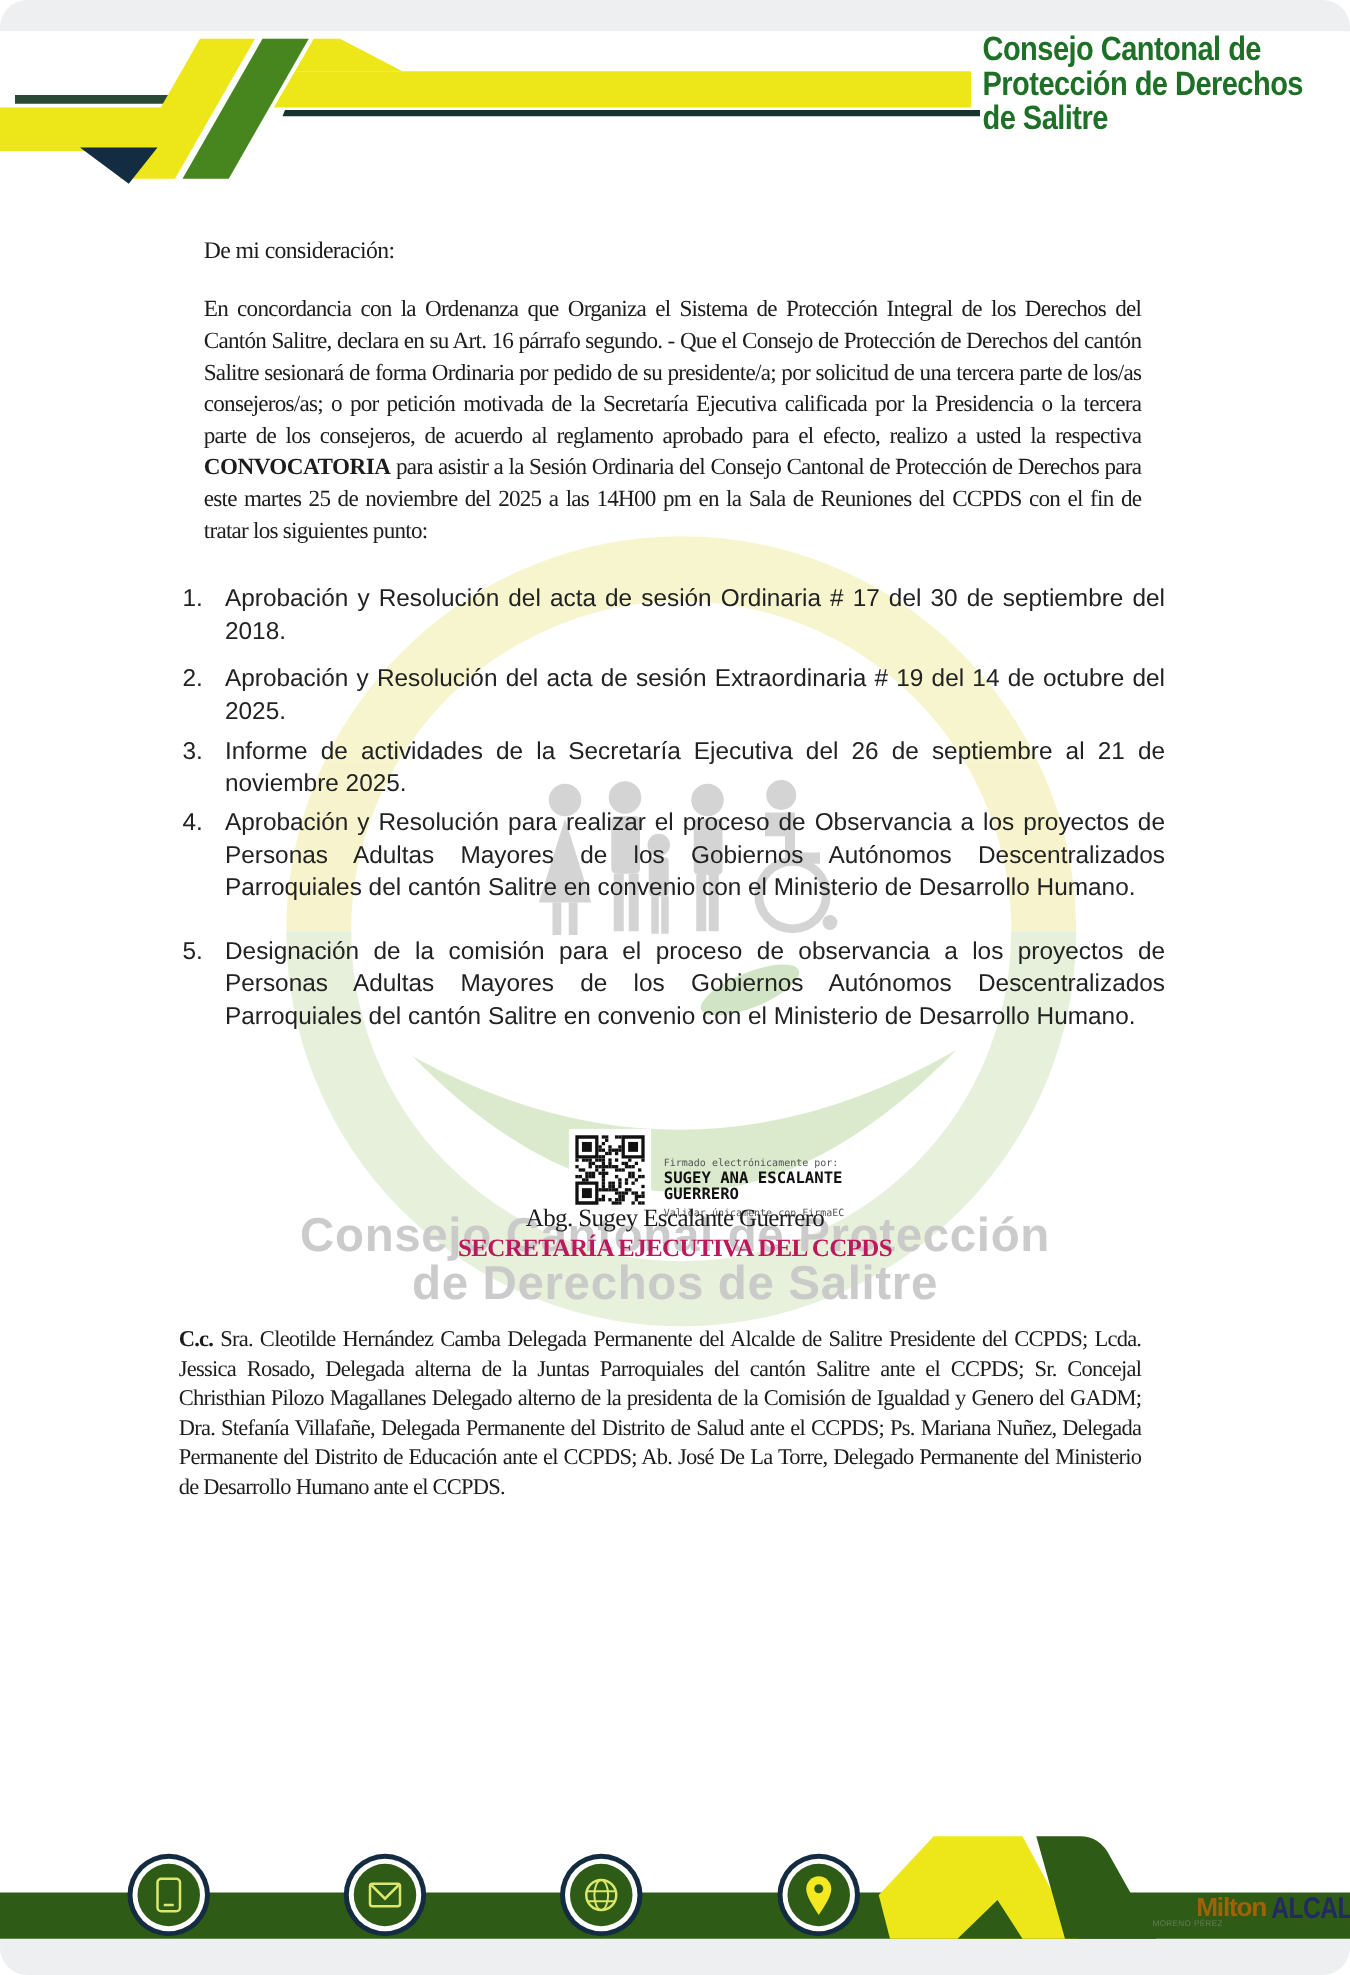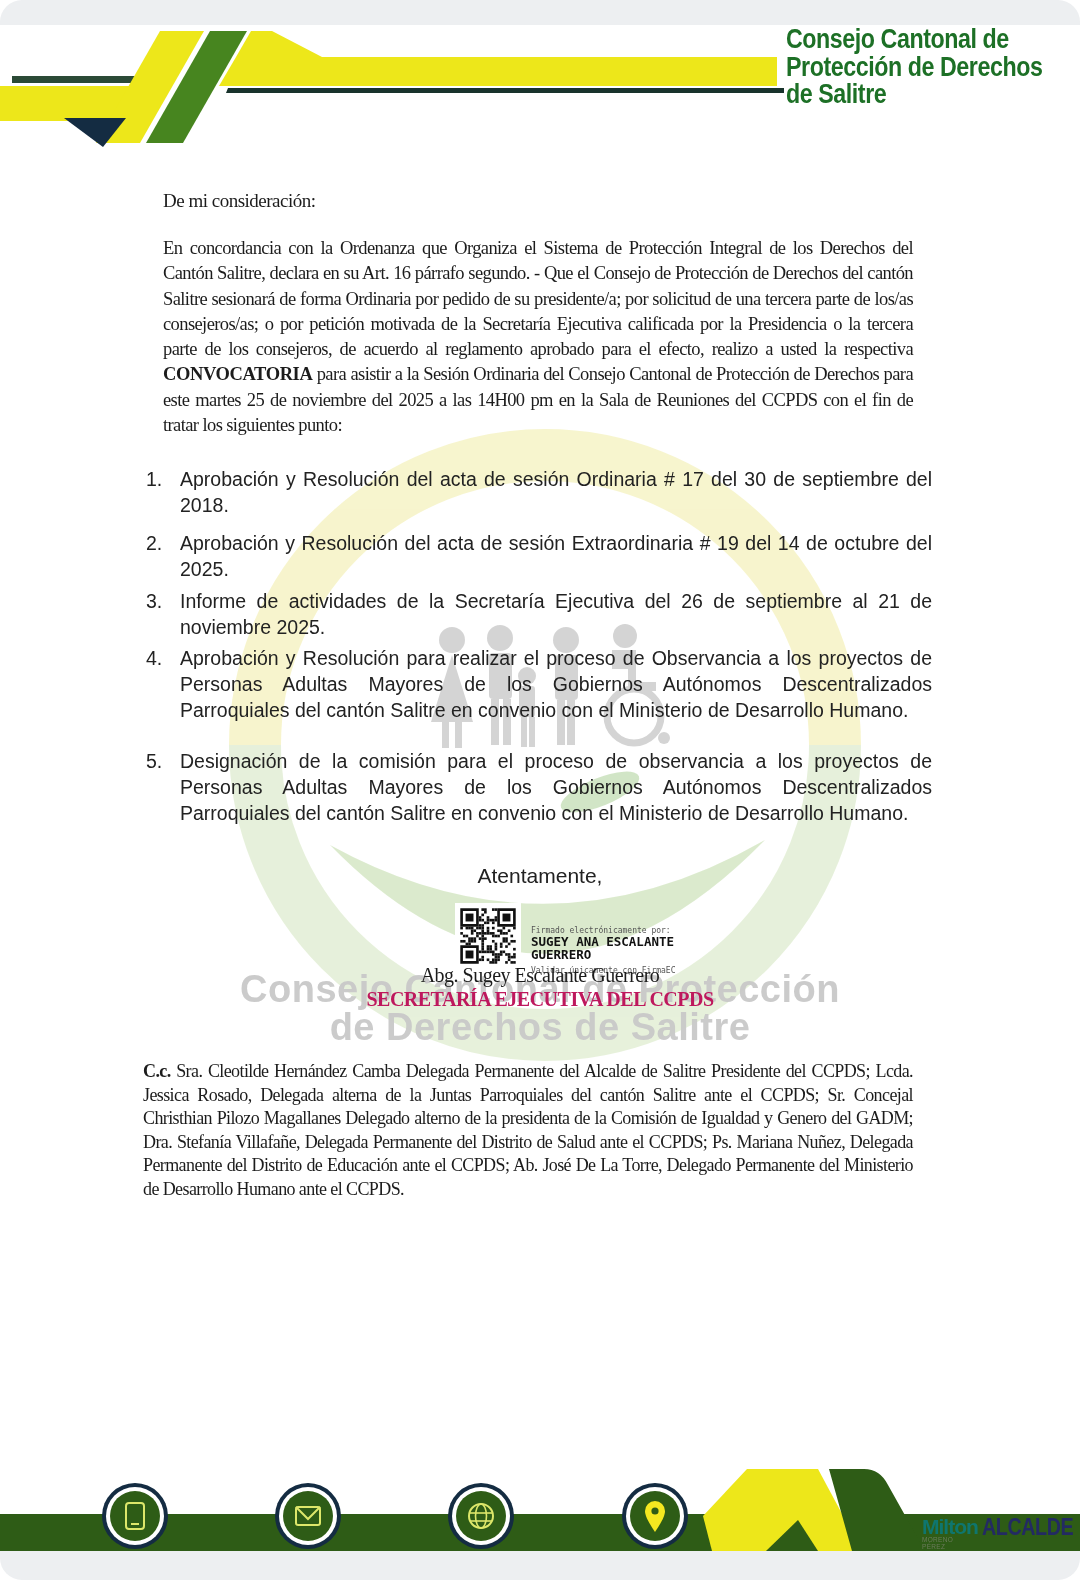--- a/index.html
+++ b/index.html
@@ -48,21 +48,21 @@
         font-size:20px;letter-spacing:-0.5px;color:#1b1b1b;}
   .sig-title{position:absolute;left:0;top:988px;width:1080px;text-align:center;
         font-size:20px;font-weight:bold;letter-spacing:-0.5px;color:#be185d;}
   .cc{position:absolute;left:143px;top:1060px;width:770px;text-align:justify;
         font-size:18px;line-height:23.6px;letter-spacing:-0.6px;}
   
   .footer-svg{position:absolute;left:0;top:1450px;width:1080px;height:130px;}
   .mayor-logo{position:absolute;left:922px;top:1514px;width:150px;height:36px;
         font-family:"Liberation Sans",sans-serif;display:flex;align-items:flex-start;}
   .mayor-name-wrap{display:flex;flex-direction:column;margin-top:3px;}
-  .mayor-first{font-size:21px;font-weight:bold;color:#0f766e;line-height:19px;letter-spacing:-1px;}
+  .mayor-first{font-size:21px;font-weight:bold;color:#a16207;line-height:19px;letter-spacing:-1px;margin-left:35px;}
   .mayor-sub{font-size:6.5px;color:#6a7a5a;letter-spacing:0.3px;line-height:7px;}
   .mayor-title{font-size:24px;font-weight:bold;color:#232a63;line-height:26px;margin-left:4px;
         transform:scaleX(0.82);transform-origin:left top;letter-spacing:-0.5px;}
 </style>
 </head>
 <body>
 
 <div class="page">
 
   <div class="strip top"></div>
@@ -141,21 +141,20 @@
       <div class="agenda-item i4">
         <span class="num">4.</span>
         <span class="txt">Aprobación y Resolución para realizar el proceso de Observancia a los proyectos de Personas Adultas Mayores de los Gobiernos Autónomos Descentralizados Parroquiales del cantón Salitre en convenio con el Ministerio de Desarrollo Humano.</span>
       </div>
       <div class="agenda-item i5">
         <span class="num">5.</span>
         <span class="txt">Designación de la comisión para el proceso de observancia a los proyectos de Personas Adultas Mayores de los Gobiernos Autónomos Descentralizados Parroquiales del cantón Salitre en convenio con el Ministerio de Desarrollo Humano.</span>
       </div>
     </div>
 
-    <div class="closing">Atentamente,</div>
 
     <div class="sig-stamp">
       <svg class="qr" viewBox="0 0 25 25">
         <rect x="0" y="0" width="25" height="25" fill="#ffffff"></rect>
         <g id="qr-matrix" fill="#111111">
             <rect x="10" y="2" width="1" height="1"></rect>
             <rect x="11" y="2" width="1" height="1"></rect>
             <rect x="14" y="2" width="1" height="1"></rect>
             <rect x="15" y="2" width="1" height="1"></rect>
             <rect x="11" y="3" width="1" height="1"></rect>

